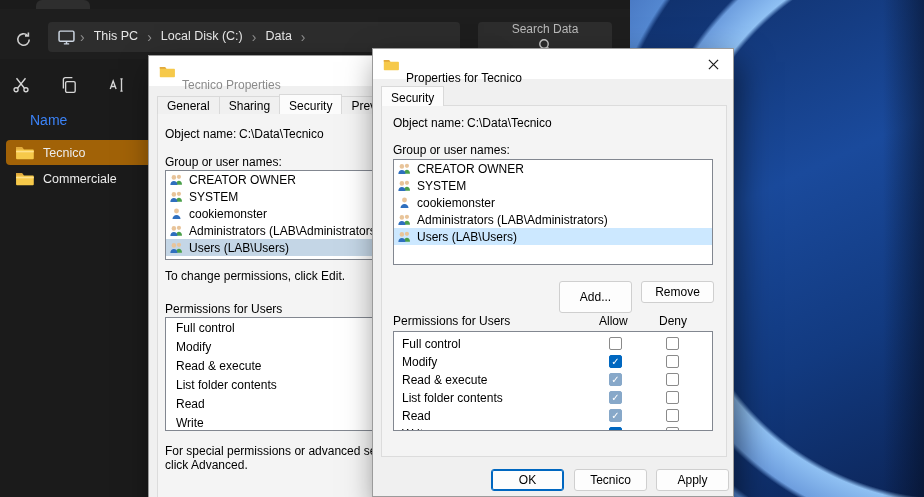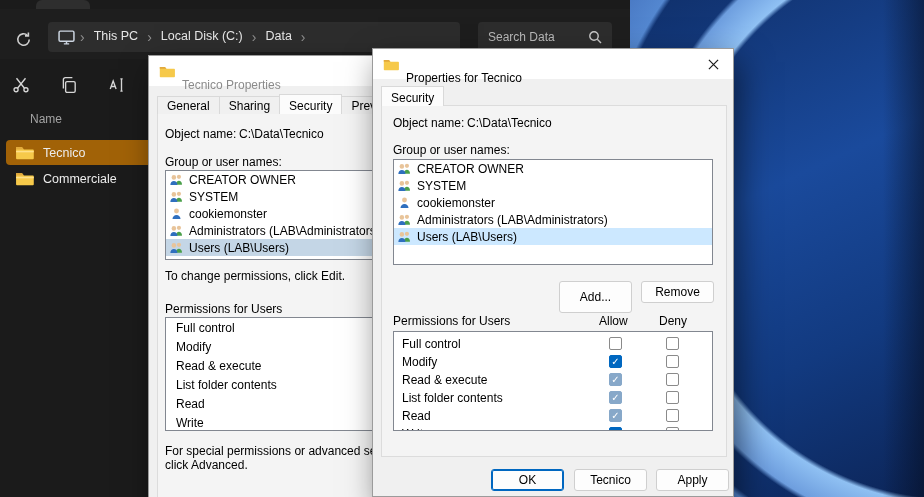--- a/index.html
+++ b/index.html
@@ -31,25 +31,25 @@
     background:#2d2d2d; border-radius:4px; display:flex; align-items:center;
     padding:0 10px; color:#e6e6e6; font-size:12.5px;
   }
   .bc-items { display:flex; align-items:flex-start; }
   .crumb  { padding:0 8px; cursor:default; }
   .bc-sep { color:#8f8f8f; font-size:14px; padding:0 1px; }
   .bc-icon { display:flex; margin-right:4px; }
   .search-pill {
     position:absolute; left:478px; top:22px; width:134px; height:30px;
     background:#2d2d2d; border-radius:4px; display:flex; align-items:center;
-    justify-content:space-between; padding:0 10px; color:#b9b9b9; font-size:12px;
+    justify-content:space-between; padding:0 10px; color:#b9b9b9; font-size:12px;flex-direction:column;
   }
   .toolbar { position:absolute; left:12px; top:76px; display:flex; gap:30px; align-items:center; }
   .toolbar span { display:flex; }
-  .col-header { position:absolute; left:30px; top:112px; color:#a3a3a3; font-size:12px; }
+  .col-header { position:absolute; left:30px; top:112px; color:#3b82f6; font-size:14px; }
   .file-items { position:absolute; left:6px; top:140px; width:188px; }
   .file-row {
     display:flex; align-items:center; gap:9px; height:25px; padding:0 9px;
     color:#ececec; font-size:12.5px; border-radius:4px; margin-bottom:1px; white-space:nowrap;
   }
   .file-row.selected { background:#a16207; }
 
   
   .win-dialog {
     position:absolute; background:#f0f0f0; border:1px solid #9b9b9b;

